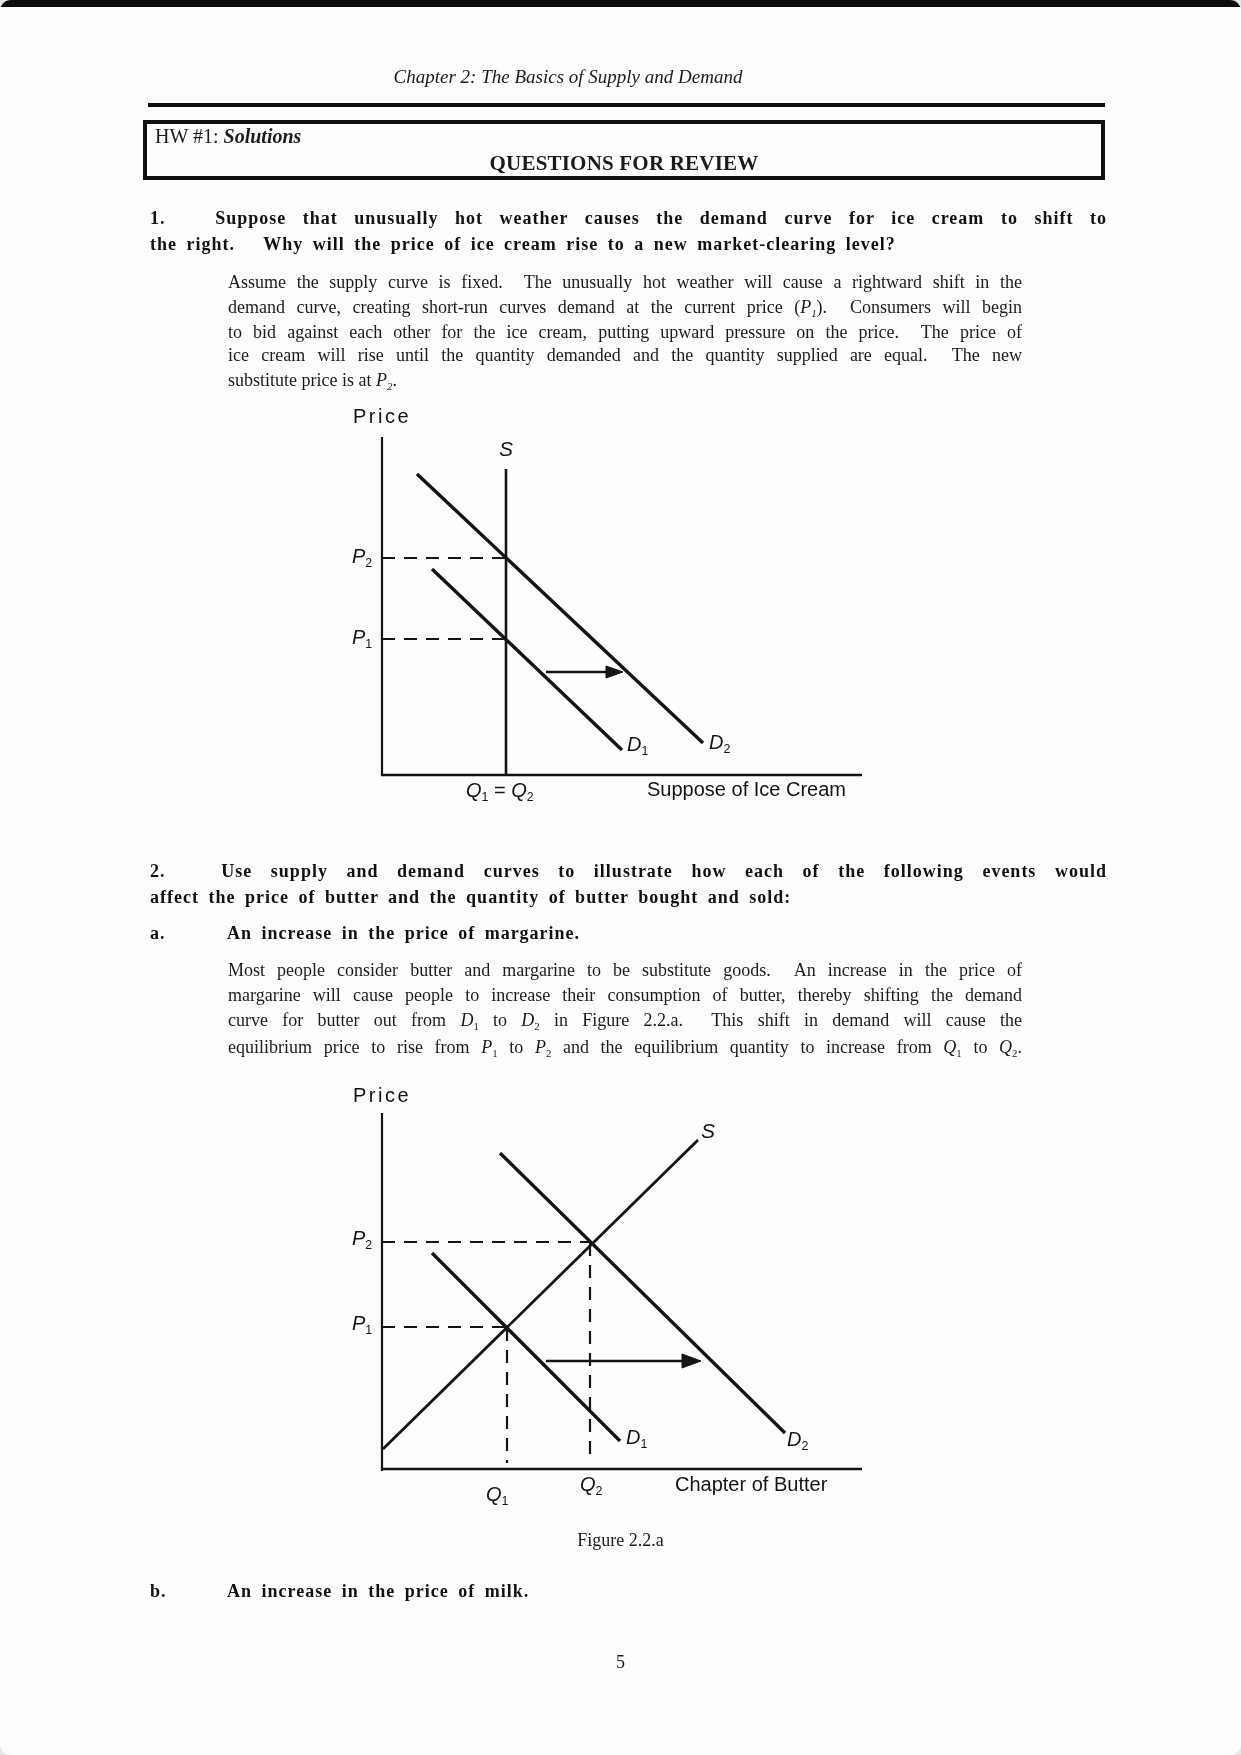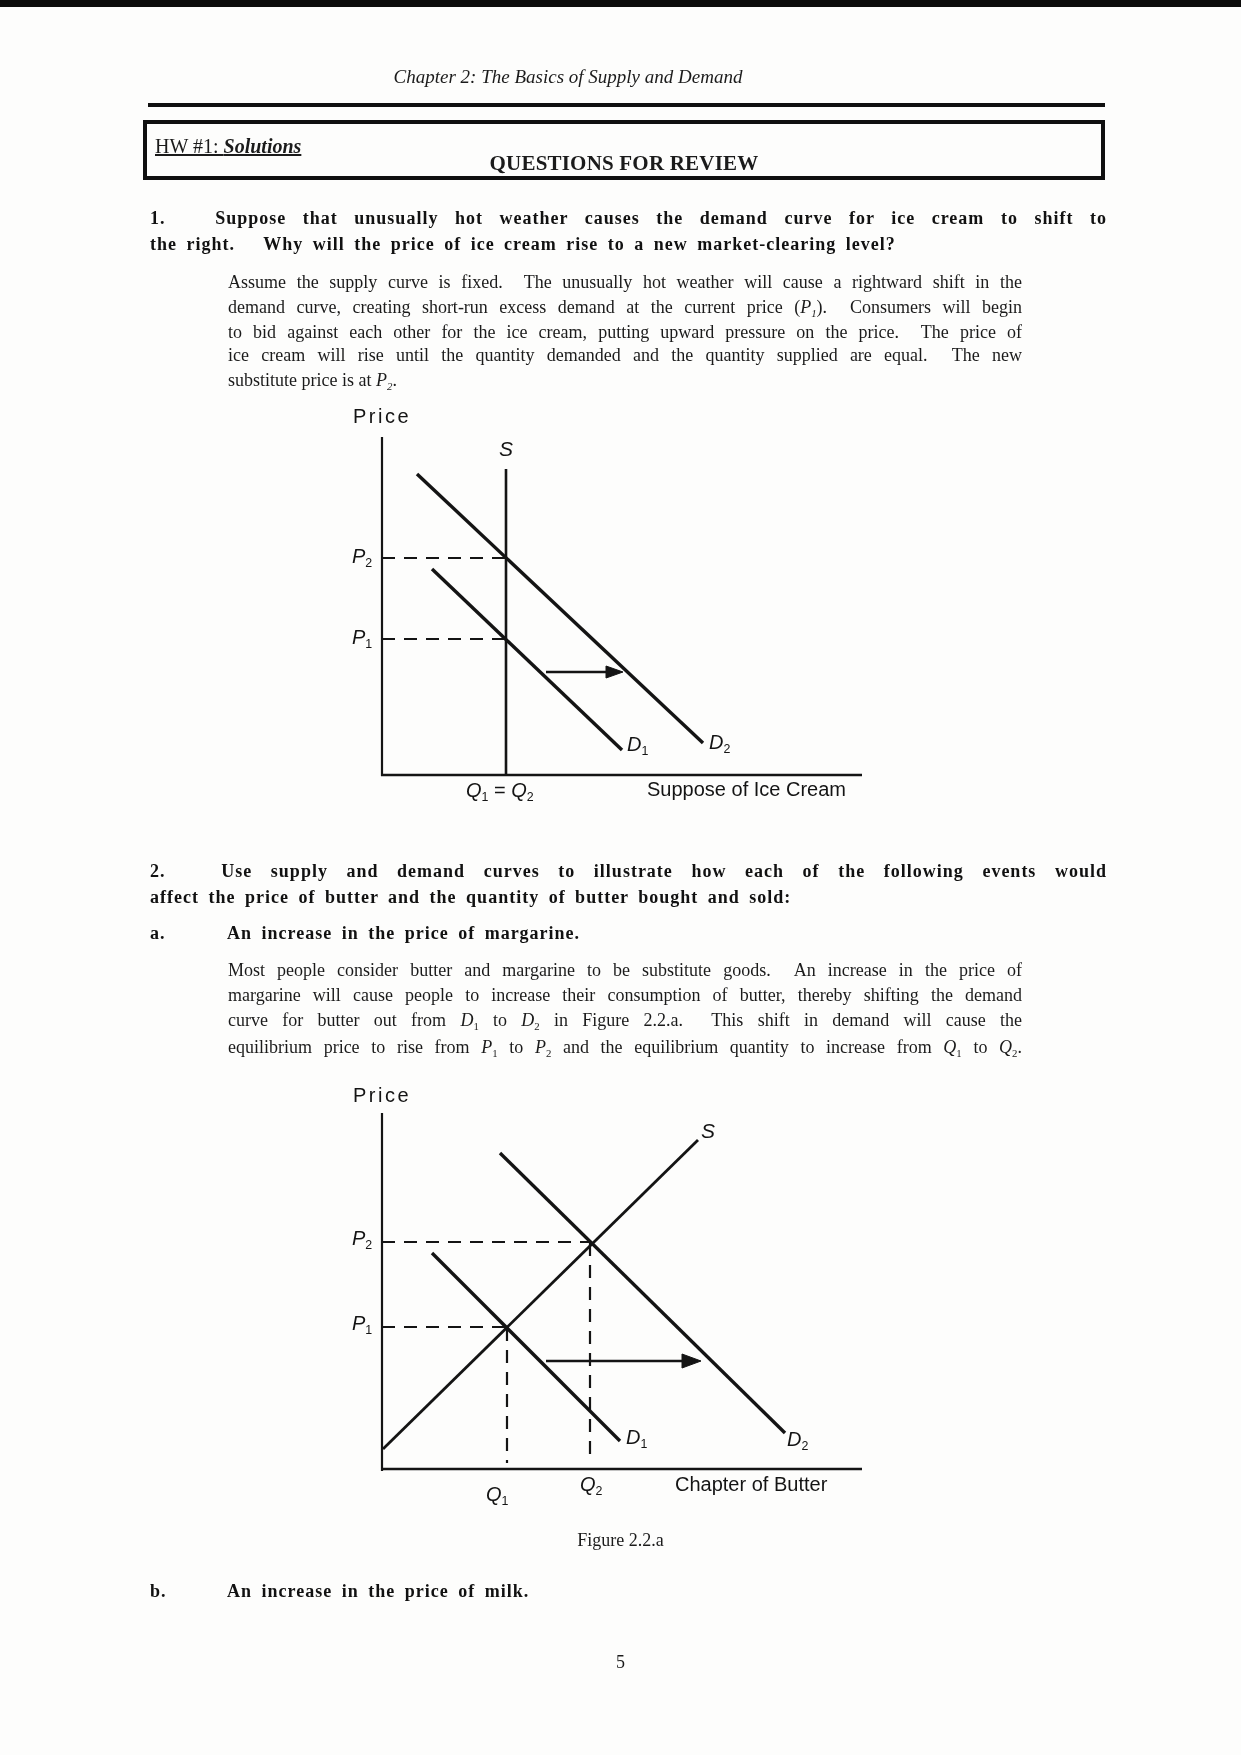--- a/index.html
+++ b/index.html
@@ -1,19 +1,19 @@
 <!DOCTYPE html>
 <html><head>
 <meta charset="utf-8">
 <style>
   html,body{margin:0;padding:0;background:#e8e8e8;}
   #page{
     position:relative;width:1241px;height:1755px;margin:0 auto;
     background:#fdfdfc;overflow:hidden;
-    font-family:"Liberation Serif", serif;color:#1b1b1b;
+    font-family:"Liberation Serif", serif;color:#1b1b1b;border-radius:11px;
   }
   .abs{position:absolute;}
   .scan-edge{background:#0c0c0c;}
   .hdr-title{font-style:italic;font-size:19px;text-align:center;}
   .rule{background:#101010;}
   .hw-box{border:4px solid #101010;box-sizing:border-box;}
   .hw-label{font-size:20px;white-space:nowrap;}
   .hw-label .em{font-weight:bold;font-style:italic;}
   .box-title{font-weight:bold;font-size:21px;text-align:center;width:100%;letter-spacing:.2px;}
   .h-line{font-weight:bold;font-size:18px;color:#111;letter-spacing:1px;word-spacing:4px;white-space:nowrap;}
@@ -33,29 +33,29 @@
 <body>
 
 <div id="page">
 
   <div class="abs scan-edge" style="left:0;top:0;width:1241px;height:7px;"></div>
 
   <div class="abs hdr-title" style="left:148px;top:66px;width:840px;">Chapter 2: The Basics of Supply and Demand</div>
   <div class="abs rule" style="left:148px;top:103px;width:957px;height:4px;"></div>
 
   <div class="abs hw-box" style="left:143px;top:120px;width:962px;height:60px;">
-    <div class="abs hw-label" style="left:8px;top:11px;text-decoration:underline;"><span>HW #1: </span><span class="em">Solutions</span></div>
+    <div class="abs hw-label" style="left:8px;top:1px;"><span>HW #1: </span><span class="em">Solutions</span></div>
     <div class="abs box-title" style="left:0;top:27px;">QUESTIONS FOR REVIEW</div>
   </div>
 
   <div class="abs h-line h-just" style="left:150px;top:208px;width:957px;">1.&nbsp;&nbsp; Suppose that unusually hot weather causes the demand curve for ice cream to shift to</div>
   <div class="abs h-line" style="left:150px;top:234px;">the right.&nbsp;&nbsp; Why will the price of ice cream rise to a new market-clearing level?</div>
 
   <div class="abs body-line body-just" style="left:228px;top:271px;width:794px;"><span>Assume the supply curve is fixed.&nbsp; The unusually hot weather will cause a rightward shift in the</span></div>
-  <div class="abs body-line body-just" style="left:228px;top:296px;width:794px;"><span>demand curve, creating short-run excess demand at the current price (</span><span style="font-style: italic;">P</span><span class="sub" style="font-style: italic;">1</span><span>).&nbsp; Consumers will begin</span></div>
+  <div class="abs body-line body-just" style="left:228px;top:296px;width:794px;"><span>demand curve, creating short-run curves demand at the current price (</span><span style="font-style: italic;">P</span><span class="sub" style="font-style: italic;">1</span><span>).&nbsp; Consumers will begin</span></div>
   <div class="abs body-line body-just" style="left:228px;top:321px;width:794px;"><span>to bid against each other for the ice cream, putting upward pressure on the price.&nbsp; The price of</span></div>
   <div class="abs body-line body-just" style="left:228px;top:344px;width:794px;"><span>ice cream will rise until the quantity demanded and the quantity supplied are equal.&nbsp; The new</span></div>
   <div class="abs body-line" style="left:228px;top:369px;"><span>substitute price is at </span><span style="font-style: italic;">P</span><span class="sub" style="font-style: italic;">2</span><span>.</span></div>
 
   <svg class="abs" style="left:330px;top:395px;" width="560" height="420" viewBox="0 0 560 420">
     <line x1="52" y1="42" x2="52" y2="381" stroke-width="2.2"></line>
     <line x1="51" y1="380" x2="532" y2="380" stroke-width="2.4"></line>
     <line x1="176" y1="74" x2="176" y2="379" stroke-width="2.6"></line>
     <line x1="87" y1="79" x2="373" y2="348" stroke-width="3.4"></line>
     <line x1="102" y1="174" x2="292" y2="355" stroke-width="3.4"></line>

